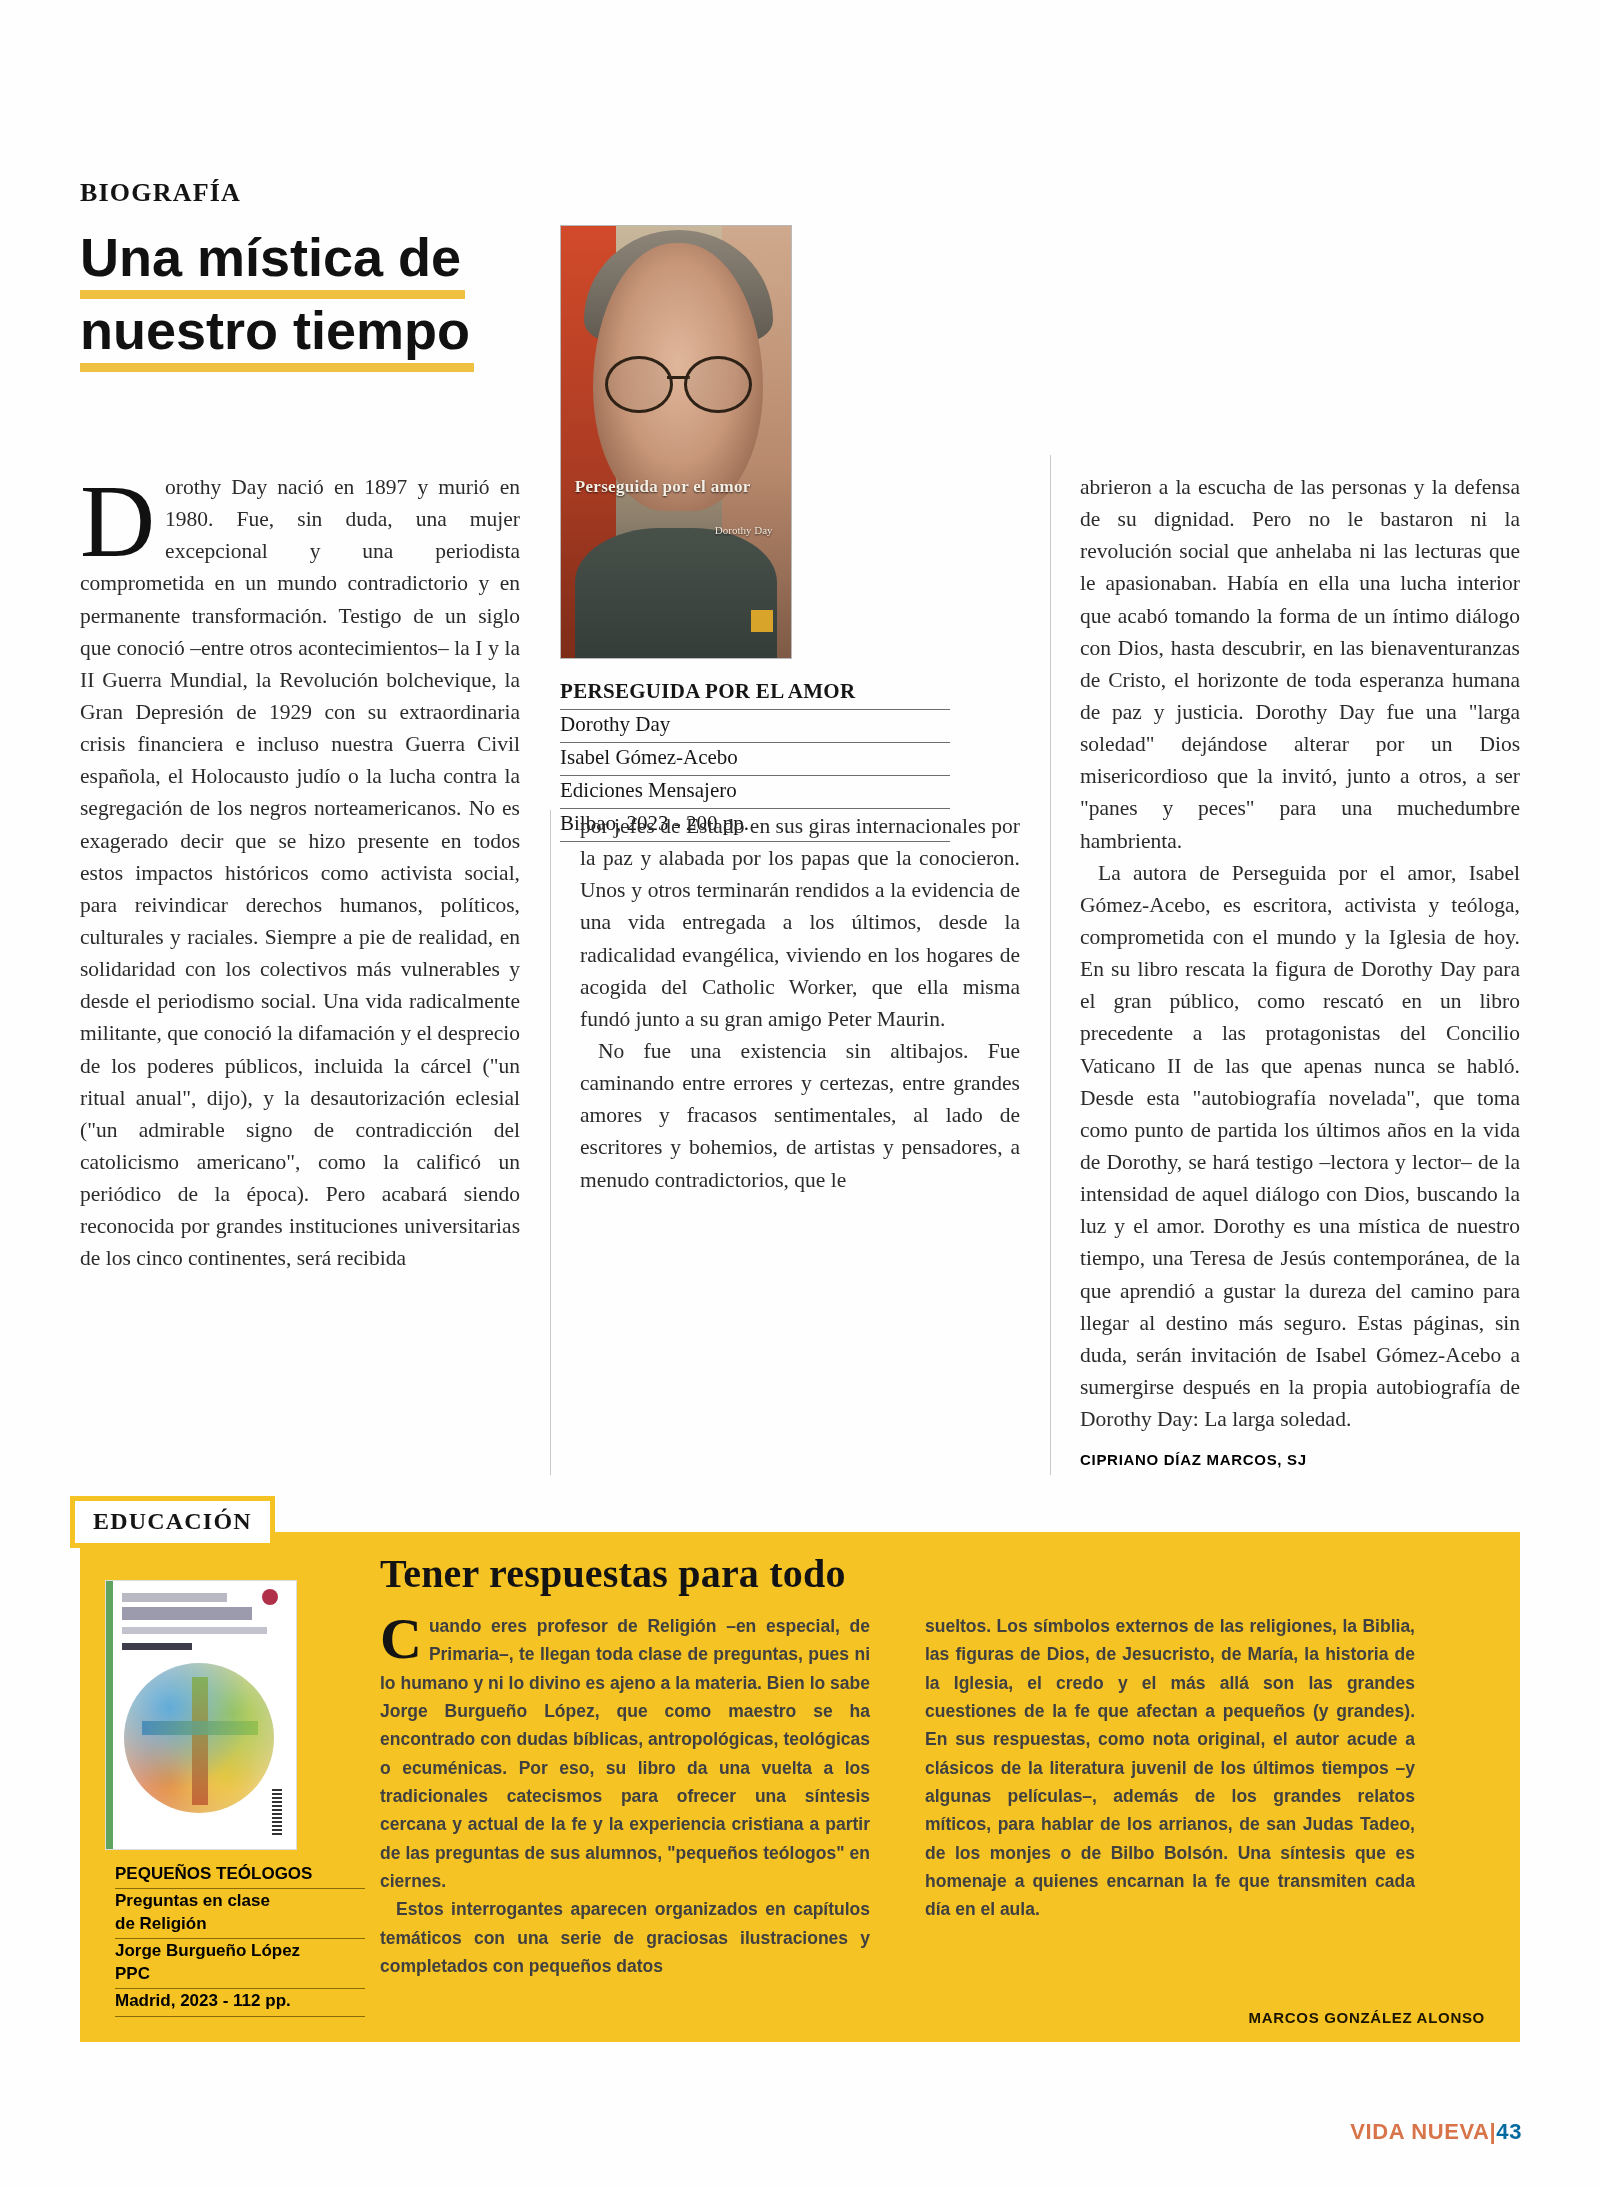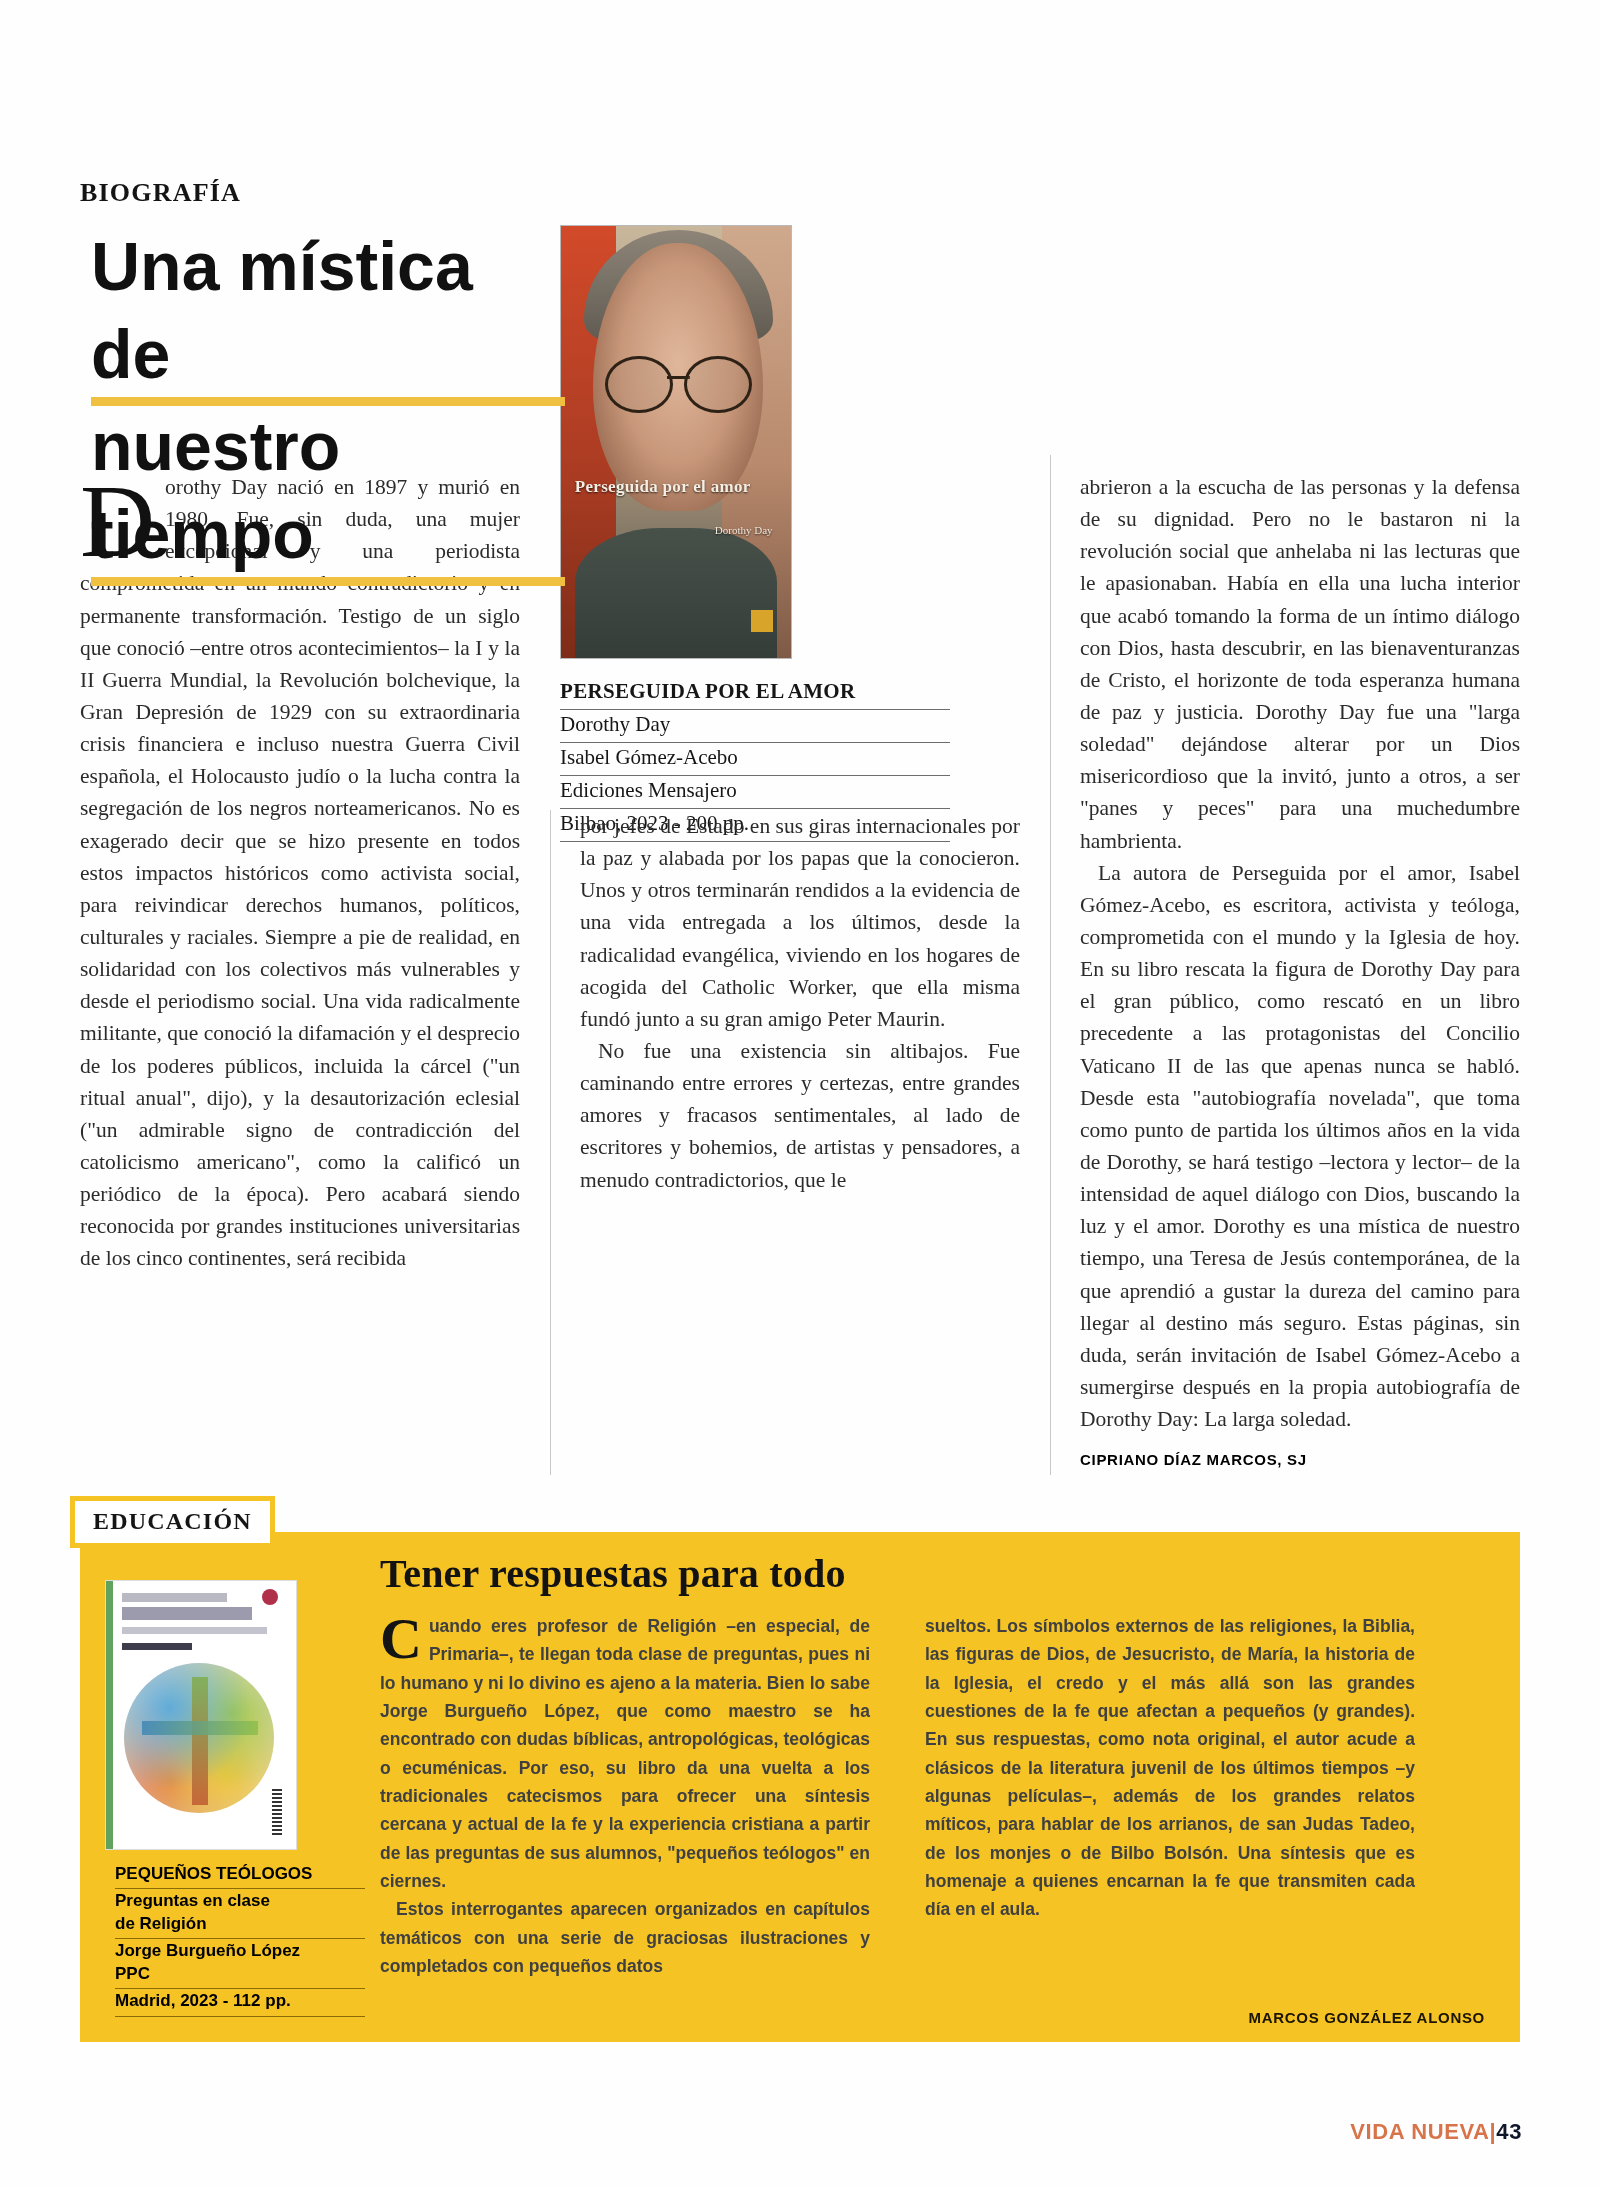--- a/index.html
+++ b/index.html
@@ -24,24 +24,24 @@
     font-family:"Liberation Serif", serif;
     font-weight:bold;
     font-size:26px;
     letter-spacing:1.2px;
     color:#141414;
     margin:8px 0 14px 0;
   }
   .headline{
     font-family:"Liberation Sans", sans-serif;
     font-weight:bold;
-    font-size:68px;
+    font-size:54px;
     line-height:1.30;
     color:#111;
-    margin:11px;
+    margin:0;
     width:470px;
   }
   .headline .hl-line{
     display:inline-block;
     position:relative;
     padding-bottom:3px;
   }
   .headline .hl-line::after{
     content:"";
     position:absolute;
@@ -255,21 +255,21 @@
   }
 
   
   .footer{
     position:absolute;right:78px;bottom:42px;
     font-family:"Liberation Sans", sans-serif;
     font-weight:bold;font-size:22px;letter-spacing:0.6px;
   }
   .footer .brand{color:#D8744A;}
   .footer .pipe{color:#D8744A;}
-  .footer .pg{color:#0f172a;}
+  .footer .pg{color:#0369a1;}
 </style>
 </head>
 <body>
 
 <div class="page">
 
   <div class="article">
     <div class="kicker">BIOGRAFÍA</div>
     <h1 class="headline">
       <span class="hl-wrap"><span class="hl-line">Una mística de</span></span><br>

